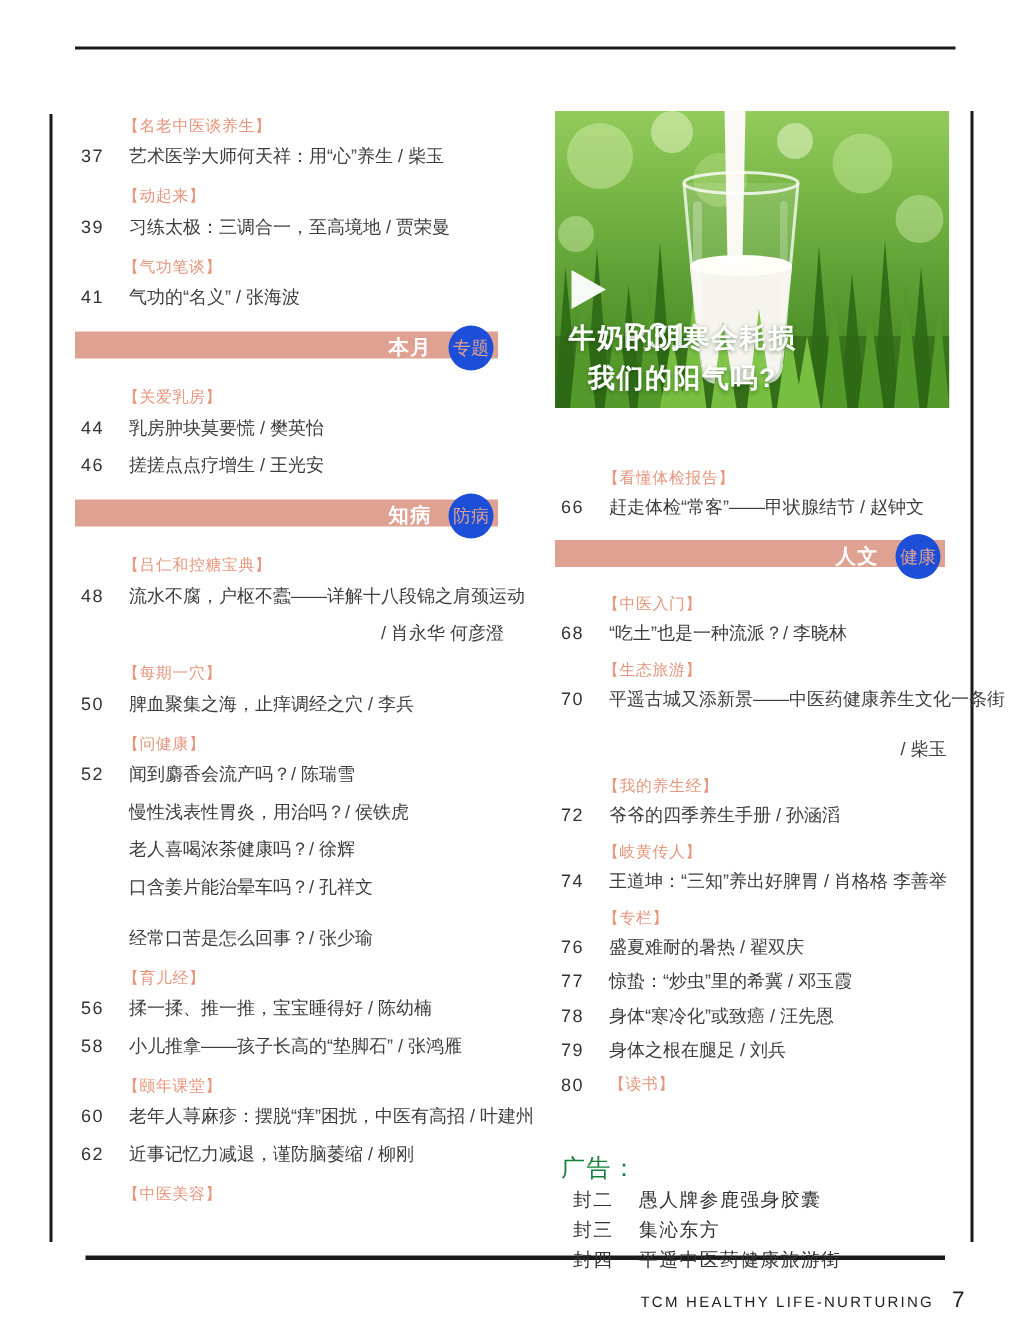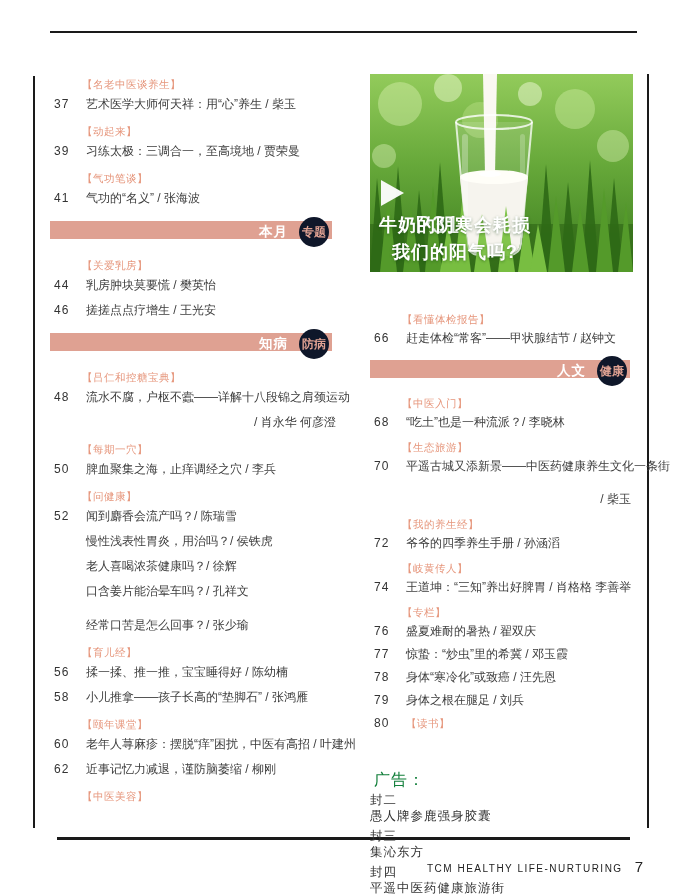--- a/index.html
+++ b/index.html
@@ -35,28 +35,28 @@
   #col-left .author{padding-right:14px;}
   #col-right .author{margin-top:17px;margin-bottom:7px;padding-right:2px;}
 
   
   .bar{position:relative;height:18px;background:var(--accent);margin:15px 0 19px 0;}
   #col-left .bar{width:282px;}
   #col-right .bar{width:260px;margin:14px 0 18px 0;}
   .bar-main{position:absolute;right:44px;top:0;line-height:22px;color:#fff;
             font-weight:bold;font-size:13.5px;letter-spacing:1px;}
   .bar-badge{position:absolute;right:3px;top:-4px;width:30px;height:30px;border-radius:50%;
-             background:#0f172a;color:var(--accent);font-weight:bold;font-size:12px;
+             background:#1d4ed8;color:var(--accent);font-weight:normal;font-size:12px;
              line-height:30px;text-align:center;}
 
   
   .adshead{font-family:"Liberation Serif","DejaVu Serif",serif;font-size:16px;line-height:14px;
            color:#15803d;margin:42px 0 5px 4px;letter-spacing:1px;}
   .ad{display:flex;font-family:"Liberation Serif","DejaVu Serif",serif;font-size:12.5px;
-      line-height:16px;color:#333;margin:0 0 4px 0;letter-spacing:1px;flex-direction:column;}
+      line-height:16px;color:#333;margin:0 0 4px 12px;letter-spacing:1px;}
   .ad-label{flex:none;width:44px;}
 
   
   .hero{position:relative;width:263px;height:198px;margin:0 0 40px 0;overflow:hidden;}
   .hero svg{position:absolute;inset:0;display:block;}
   .hero-overlay{position:absolute;inset:0;}
   .play{position:absolute;left:11px;top:106px;width:0;height:0;
         border-left:23px solid #fff;border-top:13px solid transparent;
         border-bottom:13px solid transparent;opacity:.95;}
   .pref{position:absolute;left:45px;top:101px;color:#fff;font-size:24px;letter-spacing:1px;margin-top:36px;}

